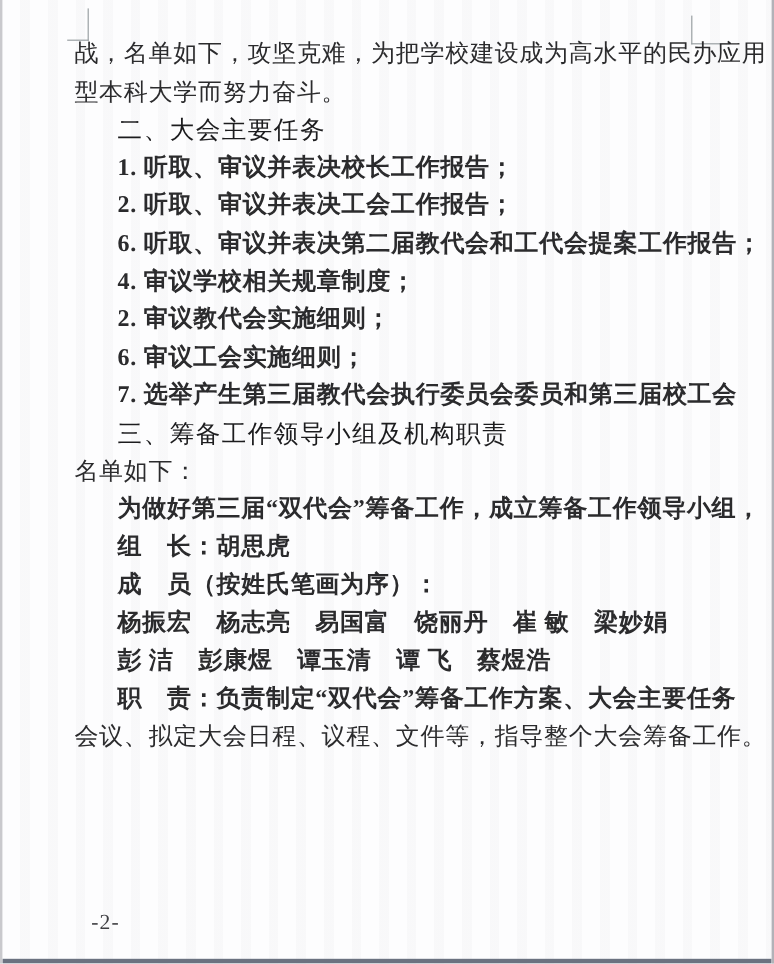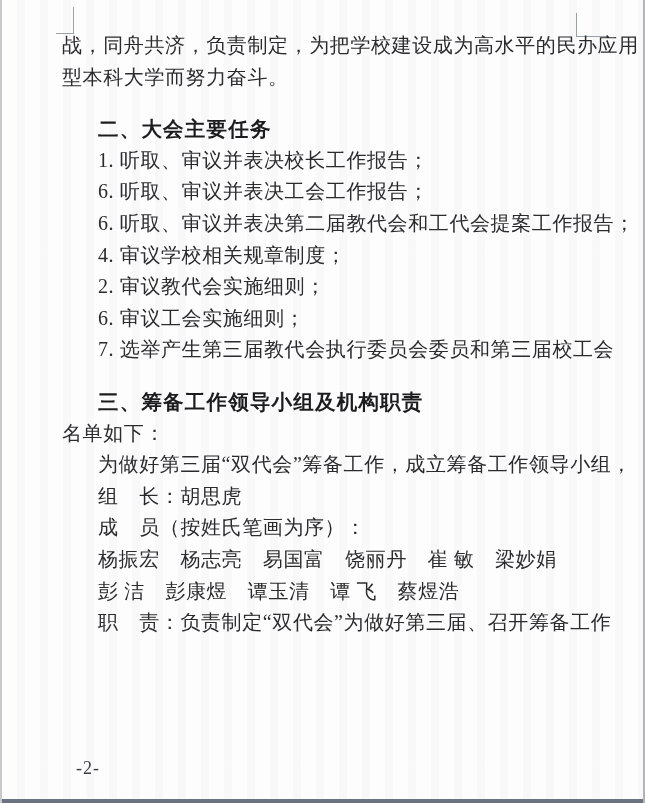--- a/index.html
+++ b/index.html
@@ -57,65 +57,65 @@
     width: 552px;
     color: #29292b;
   }
   .line {
     font-size: 20px;
     line-height: 31.6px;
     letter-spacing: 0.6px;
     white-space: nowrap;
     color: #2b2b2d;
   }
-  .line.indent { text-indent: 36px; }
+  .line.indent { text-indent: 36px; font-weight: bold; }
   .line.heading {
     font-family: "Liberation Sans", "DejaVu Sans", sans-serif;
-    font-weight: 700;
+    font-weight: 400;
     font-size: 20.5px;
     letter-spacing: 1.2px;
     color: #1c1c1e;
     text-indent: 36px;
-    margin-top: 20px;
   }
   .page-number {
     position: absolute;
     left: 74px;
     top: 758px;
     font-size: 18px;
     letter-spacing: 1px;
     color: #3e3e42;
     font-family: "Liberation Serif", "DejaVu Serif", serif;
   }
 </style>
 </head>
 <body>
 
 <div class="screen">
 
   <span class="crop-mark left"></span>
   <span class="crop-mark right"></span>
 
   <div class="content">
-    <div class="line flush">战，同舟共济，负责制定，为把学校建设成为高水平的民办应用</div>
+    <div class="line flush">战，名单如下，攻坚克难，为把学校建设成为高水平的民办应用</div>
     <div class="line flush">型本科大学而努力奋斗。</div>
     <div class="line heading">二、大会主要任务</div>
     <div class="line indent">1. 听取、审议并表决校长工作报告；</div>
-    <div class="line indent">6. 听取、审议并表决工会工作报告；</div>
+    <div class="line indent">2. 听取、审议并表决工会工作报告；</div>
     <div class="line indent">6. 听取、审议并表决第二届教代会和工代会提案工作报告；</div>
     <div class="line indent">4. 审议学校相关规章制度；</div>
     <div class="line indent">2. 审议教代会实施细则；</div>
     <div class="line indent">6. 审议工会实施细则；</div>
     <div class="line indent">7. 选举产生第三届教代会执行委员会委员和第三届校工会</div>
     <div class="line heading">三、筹备工作领导小组及机构职责</div>
     <div class="line flush">名单如下：</div>
     <div class="line indent">为做好第三届“双代会”筹备工作，成立筹备工作领导小组，</div>
     <div class="line indent">组　长：胡思虎</div>
     <div class="line indent">成　员（按姓氏笔画为序）：</div>
     <div class="line indent">杨振宏　杨志亮　易国富　饶丽丹　崔 敏　梁妙娟</div>
     <div class="line indent">彭 洁　彭康煜　谭玉清　谭 飞　蔡煜浩</div>
-    <div class="line indent">职　责：负责制定“双代会”为做好第三届、召开筹备工作</div>
+    <div class="line indent">职　责：负责制定“双代会”筹备工作方案、大会主要任务</div>
+    <div class="line flush">会议、拟定大会日程、议程、文件等，指导整个大会筹备工作。</div>
   </div>
 
   <div class="page-number">-2-</div>
 
   <div class="bottom-band"></div>
 </div>
 
 </body></html>

